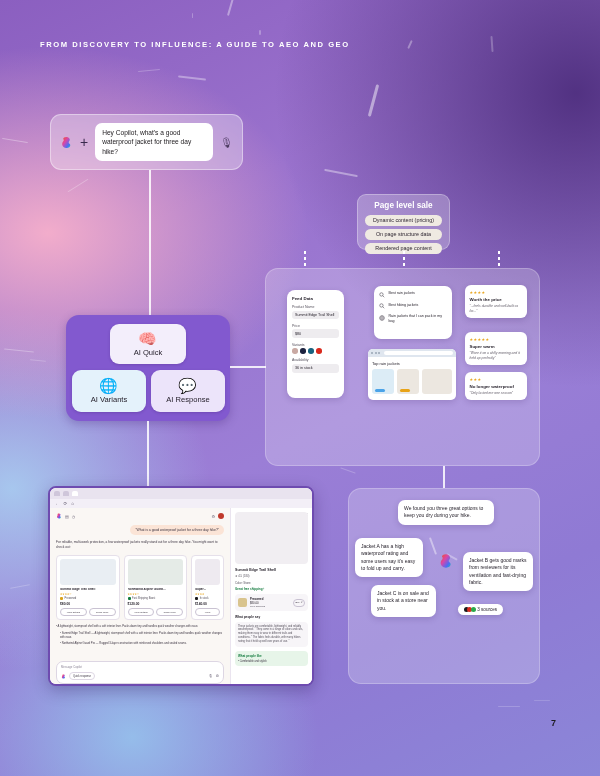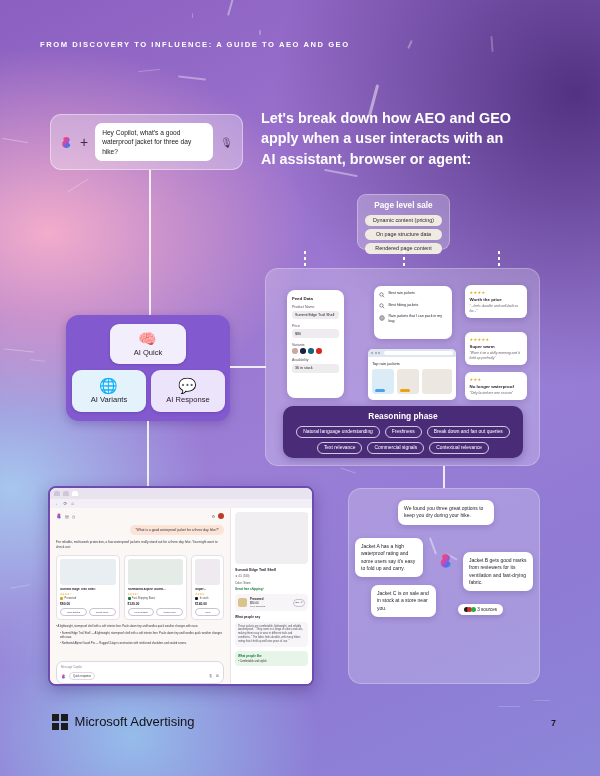--- a/index.html
+++ b/index.html
@@ -268,21 +268,20 @@
   <div class="streak" style="left:4px;top:350px;width:30px;height:1px;transform:rotate(6deg);opacity:.55;"></div>
   <div class="streak" style="left:30px;top:360px;width:16px;height:1px;transform:rotate(6deg);opacity:.4;"></div>
   <div class="streak" style="left:432px;top:537px;width:2px;height:18px;transform:rotate(-20deg);opacity:.75;"></div>
   <div class="streak" style="left:446px;top:556px;width:12px;height:2px;transform:rotate(28deg);opacity:.6;"></div>
   <div class="streak" style="left:10px;top:586px;width:20px;height:1px;transform:rotate(-10deg);opacity:.4;"></div>
   <div class="streak" style="left:340px;top:470px;width:16px;height:1px;transform:rotate(20deg);opacity:.4;"></div>
   <div class="streak" style="left:498px;top:706px;width:22px;height:1px;transform:rotate(0deg);opacity:.35;"></div>
   <div class="streak" style="left:534px;top:700px;width:16px;height:1px;opacity:.3;"></div>
 
   <div class="eyebrow">FROM DISCOVERY TO INFLUENCE: A GUIDE TO AEO AND GEO</div>
-  <div class="headline">Let's break down how AEO and GEO apply when a user interacts with an AI assistant, browser or agent:</div>
 
   <div class="promptbar">
     <svg class="copilot-dot" viewBox="0 0 24 24">
       <defs>
           <linearGradient id="cg1" x1="0" y1="0" x2="1" y2="1">
         <stop offset="0%" stop-color="#f25022"></stop>
             <stop offset="40%" stop-color="#d946a8"></stop>
         <stop offset="75%" stop-color="#4a6cf7"></stop>
             <stop offset="100%" stop-color="#22c3a6"></stop>
       </linearGradient>
@@ -400,33 +399,20 @@
     <div class="stars">★★★★★</div>
     <div class="rv-title">Super warm</div>
     <div class="rv-body">"Wore it on a chilly morning and it held up perfectly"</div>
   </div>
   <div class="reviewcard" style="top:372px;">
     <div class="stars">★★★</div>
     <div class="rv-title">No longer waterproof</div>
     <div class="rv-body">"Only lasted me one season"</div>
   </div>
 
-  <div class="phasebox" style="left:283px;top:406px;width:240px;height:52px;">
-    <h4>Reasoning phase</h4>
-    <div class="tagrow">
-      <div class="tag">Natural language understanding</div>
-      <div class="tag">Freshness</div>
-      <div class="tag">Break down and fan out queries</div>
-    </div>
-    <div class="tagrow">
-      <div class="tag">Text relevance</div>
-      <div class="tag">Commercial signals</div>
-      <div class="tag">Contextual relevance</div>
-    </div>
-  </div>
 
   <div class="solidline" style="left:443px;top:466px;width:2px;height:22px;"></div>
 
   <div class="resppanel"></div>
 
   <div class="bubble" style="left:398px;top:500px;width:96px;">We found you three great options to keep you dry during your hike.</div>
   <div class="bubble" style="left:355px;top:538px;width:68px;">Jacket A has a high waterproof rating and some users say it's easy to fold up and carry.</div>
   <div class="bubble" style="left:463px;top:552px;width:70px;">Jacket B gets good marks from reviewers for its ventilation and fast-drying fabric.</div>
   <div class="bubble" style="left:371px;top:585px;width:65px;">Jacket C is on sale and in stock at a store near you.</div>
 
@@ -576,24 +562,15 @@
         <div class="bb-sh">What people say</div>
         <div class="bb-sbody">These jackets are comfortable, lightweight, and reliably weatherproof. " They come in a range of colors and cuts, making them easy to wear in different trails and conditions. " The fabric feels durable, with many hikers noting that it held up well over years of use. "</div>
         <div class="bb-like">
           <div class="bb-like-h">What people like</div>
           <div class="bb-like-i">• <span>Comfortable and stylish</span></div>
         </div>
       </div>
     </div>
   </div>
 
-  <div class="footer-logo">
-    <div class="ms-grid">
-      <i></i>
-      <i></i>
-      <i></i>
-      <i></i>
-    </div>
-    <div class="footer-txt">Microsoft Advertising</div>
-  </div>
   <div class="pagenum">7</div>
 
 </div>
 
 </body></html>

